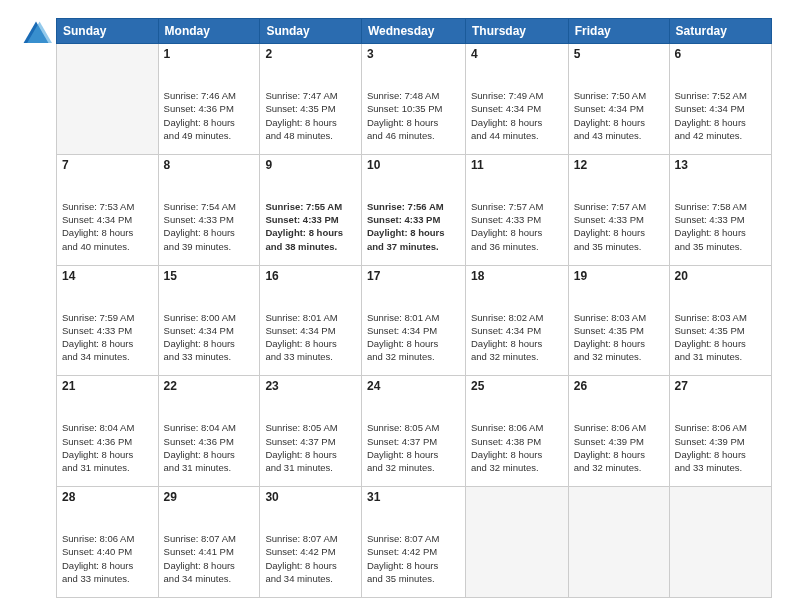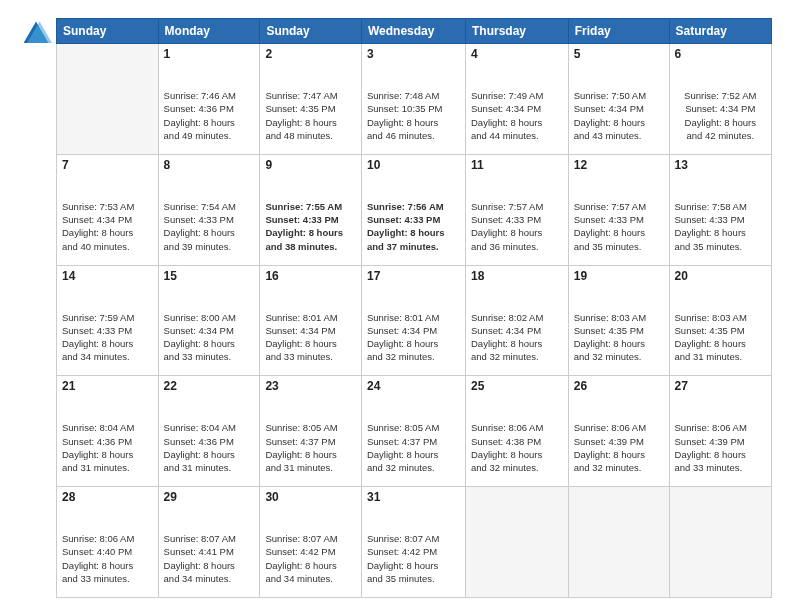--- a/index.html
+++ b/index.html
@@ -170,21 +170,21 @@
           </td>
           <td>
             <span class="day-num">5</span>
             <div class="day-info" style="white-space: pre-line;">Sunrise: 7:50 AM
 Sunset: 4:34 PM
 Daylight: 8 hours
 and 43 minutes.</div>
           </td>
           <td>
             <span class="day-num">6</span>
-            <div class="day-info" style="white-space: pre-line; text-align: center;">Sunrise: 7:52 AM
+            <div class="day-info" style="white-space: pre-line;">Sunrise: 7:52 AM
 Sunset: 4:34 PM
 Daylight: 8 hours
 and 42 minutes.</div>
           </td>
         </tr>
         <tr class="week-row">
           <td>
             <span class="day-num">7</span>
             <div class="day-info" style="white-space: pre-line;">Sunrise: 7:53 AM
 Sunset: 4:34 PM

